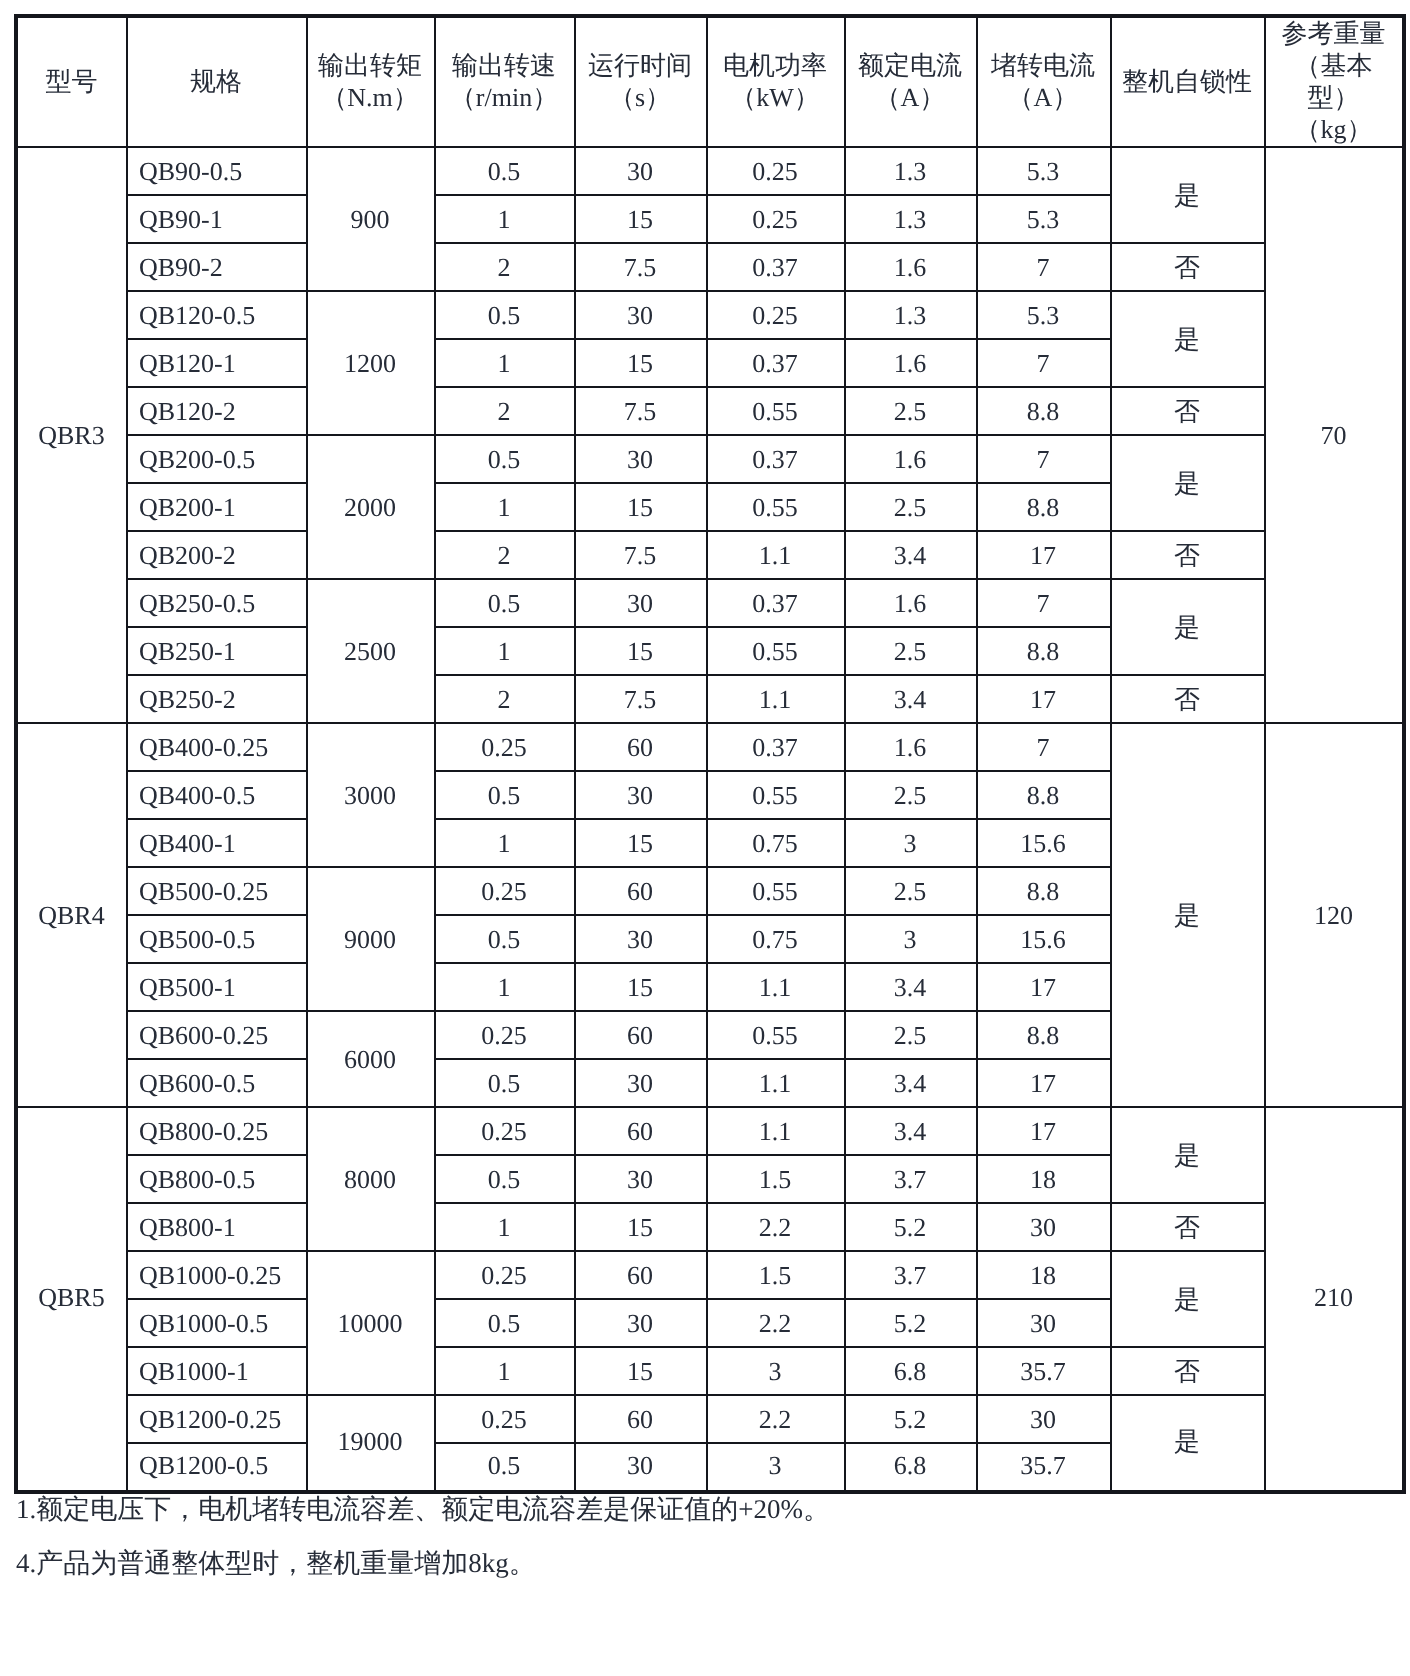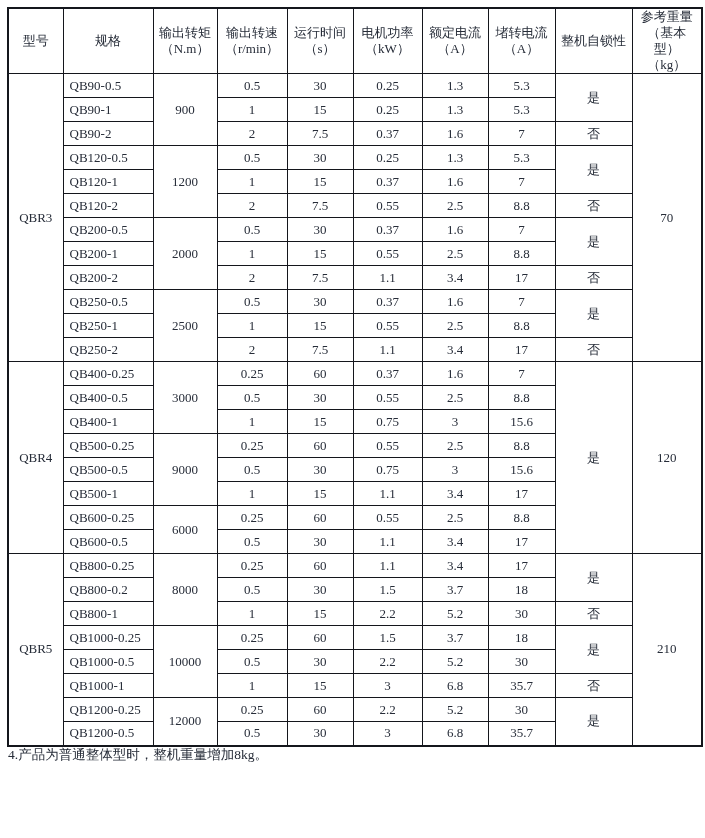--- a/index.html
+++ b/index.html
@@ -268,21 +268,21 @@
           <td rowspan="3">8000</td>
           <td>0.25</td>
           <td>60</td>
           <td>1.1</td>
           <td>3.4</td>
           <td>17</td>
           <td rowspan="2">是</td>
           <td rowspan="8">210</td>
         </tr>
         <tr>
-          <td class="spec-col">QB800-0.2</td>
+          <td class="spec-col">QB800-0.5</td>
           <td>0.5</td>
           <td>30</td>
           <td>1.5</td>
           <td>3.7</td>
           <td>18</td>
         </tr>
         <tr>
           <td class="spec-col">QB800-1</td>
           <td>1</td>
           <td>15</td>
@@ -313,34 +313,35 @@
           <td class="spec-col">QB1000-1</td>
           <td>1</td>
           <td>15</td>
           <td>3</td>
           <td>6.8</td>
           <td>35.7</td>
           <td rowspan="1">否</td>
         </tr>
         <tr>
           <td class="spec-col">QB1200-0.25</td>
-          <td rowspan="2">12000</td>
+          <td rowspan="2">19000</td>
           <td>0.25</td>
           <td>60</td>
           <td>2.2</td>
           <td>5.2</td>
           <td>30</td>
           <td rowspan="2">是</td>
         </tr>
         <tr>
           <td class="spec-col">QB1200-0.5</td>
           <td>0.5</td>
           <td>30</td>
           <td>3</td>
           <td>6.8</td>
           <td>35.7</td>
         </tr>
       </tbody>
   </table>
   <div class="notes">
+      <div class="note-line">1.额定电压下，电机堵转电流容差、额定电流容差是保证值的+20%。</div>
       <div class="note-line">4.产品为普通整体型时，整机重量增加8kg。</div>
     </div>
 </div>
 
 </body></html>

